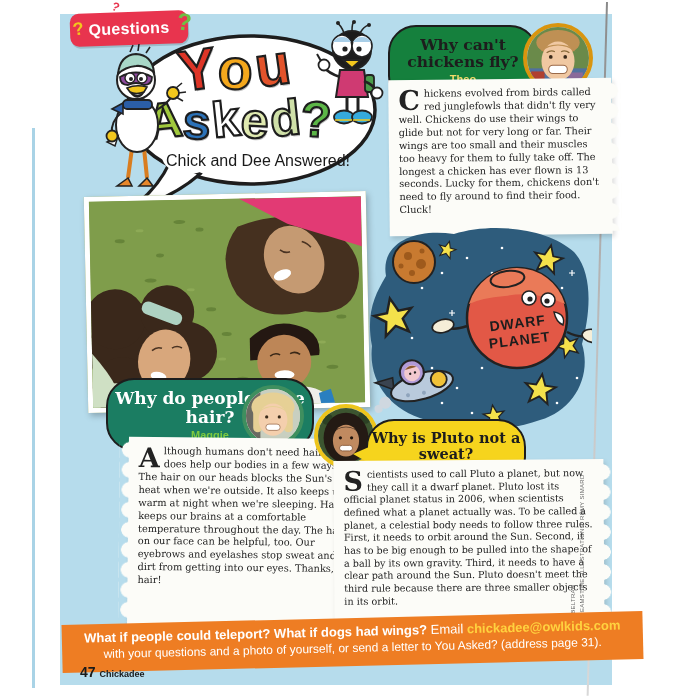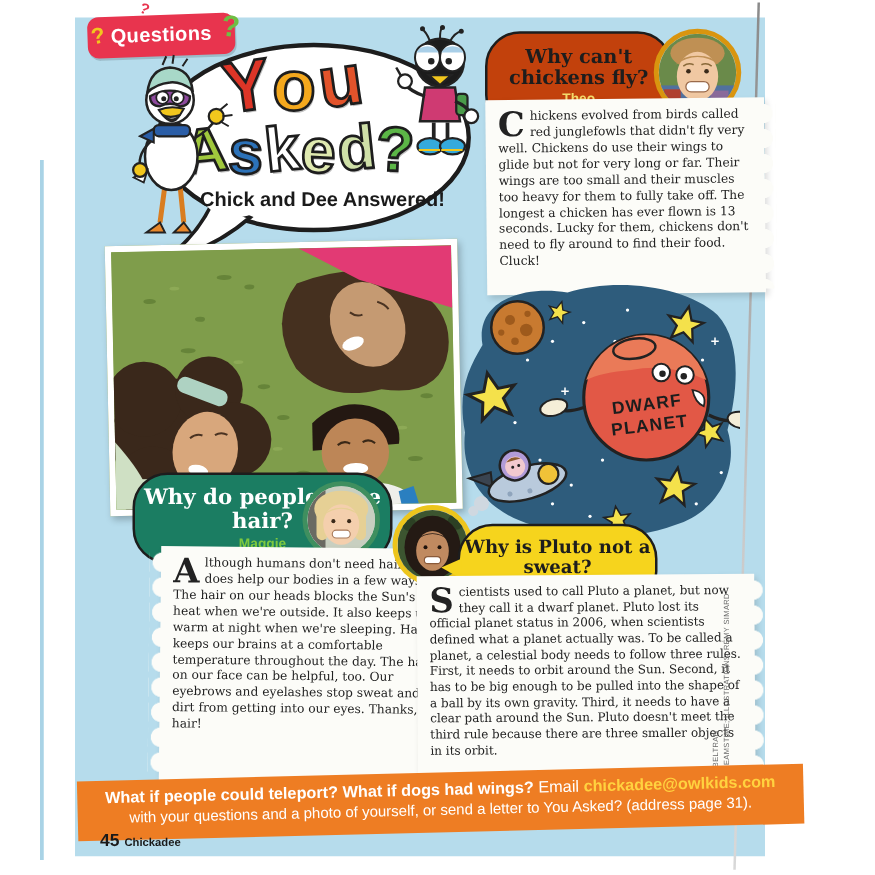--- a/index.html
+++ b/index.html
@@ -16,21 +16,21 @@
   .badge .label{color:#fff;font-weight:bold;font-size:16px;letter-spacing:.3px;}
   .badge .q-left{position:absolute;left:3px;top:5px;color:#f2c71d;font-weight:bold;font-size:18px;transform:rotate(-8deg);}
   .badge .q-right{position:absolute;right:-4px;top:-2px;color:#6fbe44;font-weight:bold;font-size:24px;transform:rotate(10deg);}
   .q-top{left:112px;top:0px;color:#e8344e;font-weight:bold;font-size:12px;transform:rotate(22deg);}
   
   .title-you{left:178px;top:34px;font-size:57px;font-weight:800;transform:rotate(-3deg);letter-spacing:2px;}
   .title-asked{left:146px;top:90px;font-size:50px;font-weight:800;transform:rotate(-1deg);letter-spacing:1px;}
   .bubble-letters span{display:inline-block;-webkit-text-stroke:2.2px #1d1d1d;text-shadow:1px 2px 0 rgba(0,0,0,.25);}
   .bubble-letters span:nth-child(odd){transform:rotate(-5deg);}
   .bubble-letters span:nth-child(even){transform:rotate(4deg) translateY(2px);}
-  .subtitle{left:152px;top:152px;width:212px;text-align:center;font-size:16px;font-weight:700;color:#1a1a1a;}
+  .subtitle{left:152px;top:152px;width:212px;text-align:center;font-size:16px;font-weight:400;color:#1a1a1a;}
   
   .q-bubble{border:2.5px solid #1d1d1d;border-radius:28px;text-align:center;
             font-family:"DejaVu Serif",serif;color:#1d1d1d;}
   .q-bubble .q-text{font-weight:bold;line-height:1.12;padding-top:9px;}
   .q-bubble .asker{font-family:"Liberation Sans",sans-serif;font-weight:bold;font-size:11px;margin-top:2px;}
   .chicken-bubble{left:388px;top:25px;width:146px;height:75px;}
   .chicken-bubble .q-text{font-size:15.5px;}
   .hair-bubble{left:106px;top:378px;width:204px;height:69px;}
   .hair-bubble .q-text{font-size:17px;color:#fff;}
   .pluto-bubble{left:366px;top:419px;width:156px;height:62px;}
@@ -151,21 +151,21 @@
     <path d="M9,41 l-4,-7" stroke-width="2"></path>
     <path d="M52,61 Q62,65 64,71" stroke-width="2.6"></path>
     <circle cx="65" cy="73" r="5.5" fill="#ffffff" stroke-width="1.8"></circle>
     <path d="M35,78 v13 M46,78 v13" stroke-width="3"></path>
     <ellipse cx="32" cy="97" rx="10" ry="6.5" fill="#35aadc" stroke-width="1.8"></ellipse>
     <ellipse cx="50" cy="97" rx="10" ry="6.5" fill="#35aadc" stroke-width="1.8"></ellipse>
     <path d="M23,100 h17 M41,100 h17" stroke="#f2c71d" stroke-width="1.6"></path>
   </g>
 </svg>
 
-<div class="abs q-bubble chicken-bubble" style="background: #c2410c;">
+<div class="abs q-bubble chicken-bubble" style="background: #15803d;">
   <div class="q-text">Why can't chickens fly?</div>
   <div class="asker" style="color: rgb(243, 218, 107);">Theo</div>
   <div class="tail tail-chicken"></div>
 </div>
 <div class="abs portrait theo-portrait">
   <svg viewBox="0 0 60 60">
     <rect width="60" height="60" fill="#6a8a4a"></rect>
     <rect y="40" width="60" height="20" fill="#51719e"></rect>
     <rect x="4" y="43" width="13" height="9" fill="#b04030"></rect>
     <rect x="40" y="44" width="14" height="8" fill="#8a6a9a"></rect>
@@ -375,15 +375,15 @@
 <div class="abs banner" style="background: rgb(238, 125, 35);">
   <div class="l1">
     <span>What if people could teleport? What if dogs had wings?</span>
     <span class="prefix">Email</span>
     <span class="email" style="color: rgb(255, 210, 63);">chickadee@owlkids.com</span>
   </div>
   <div class="l2">with your questions and a photo of yourself, or send a letter to You Asked? (address page 31).</div>
 </div>
 
 <div class="abs pagefoot">
-  <span class="num">45</span>
+  <span class="num">47</span>
   <span class="mag">Chickadee</span>
 </div>
 
 </body></html>

